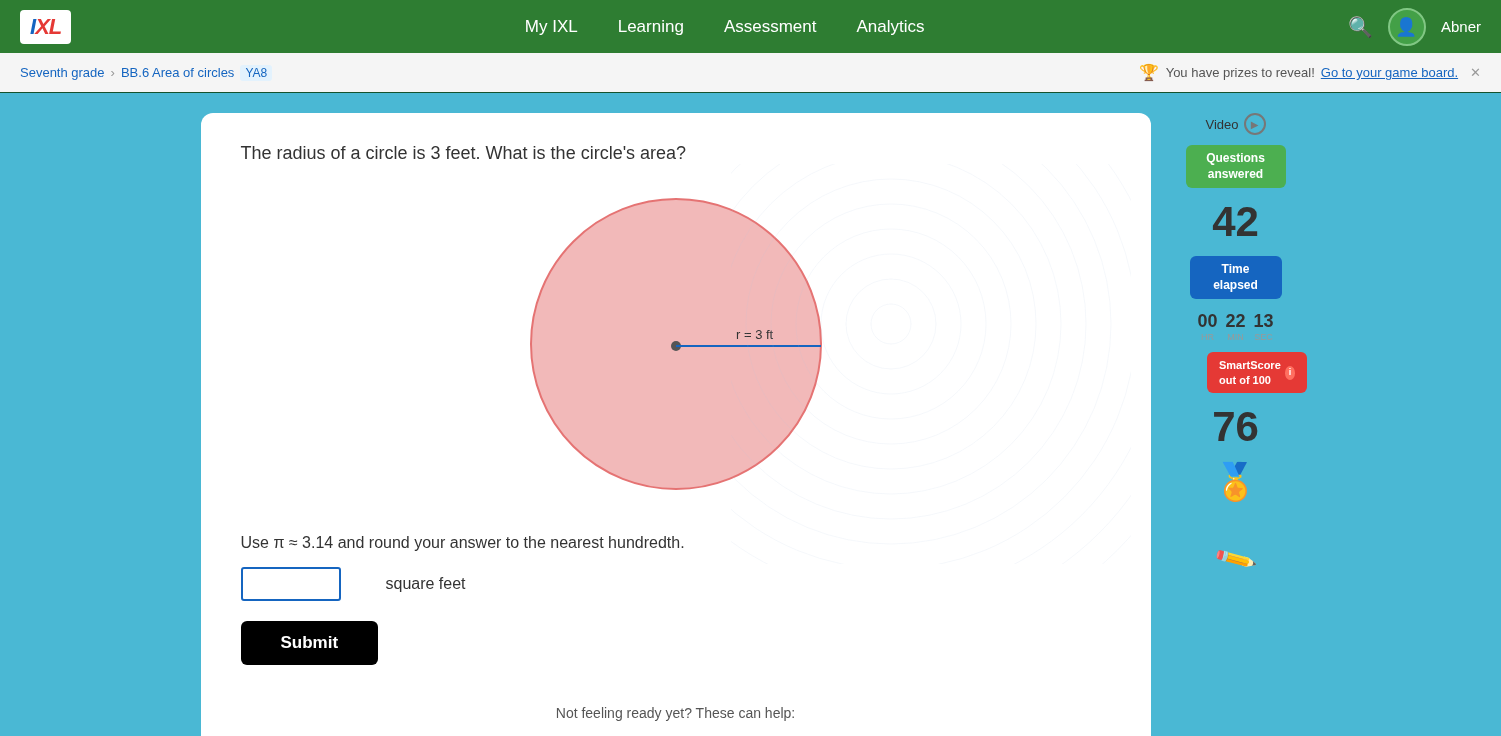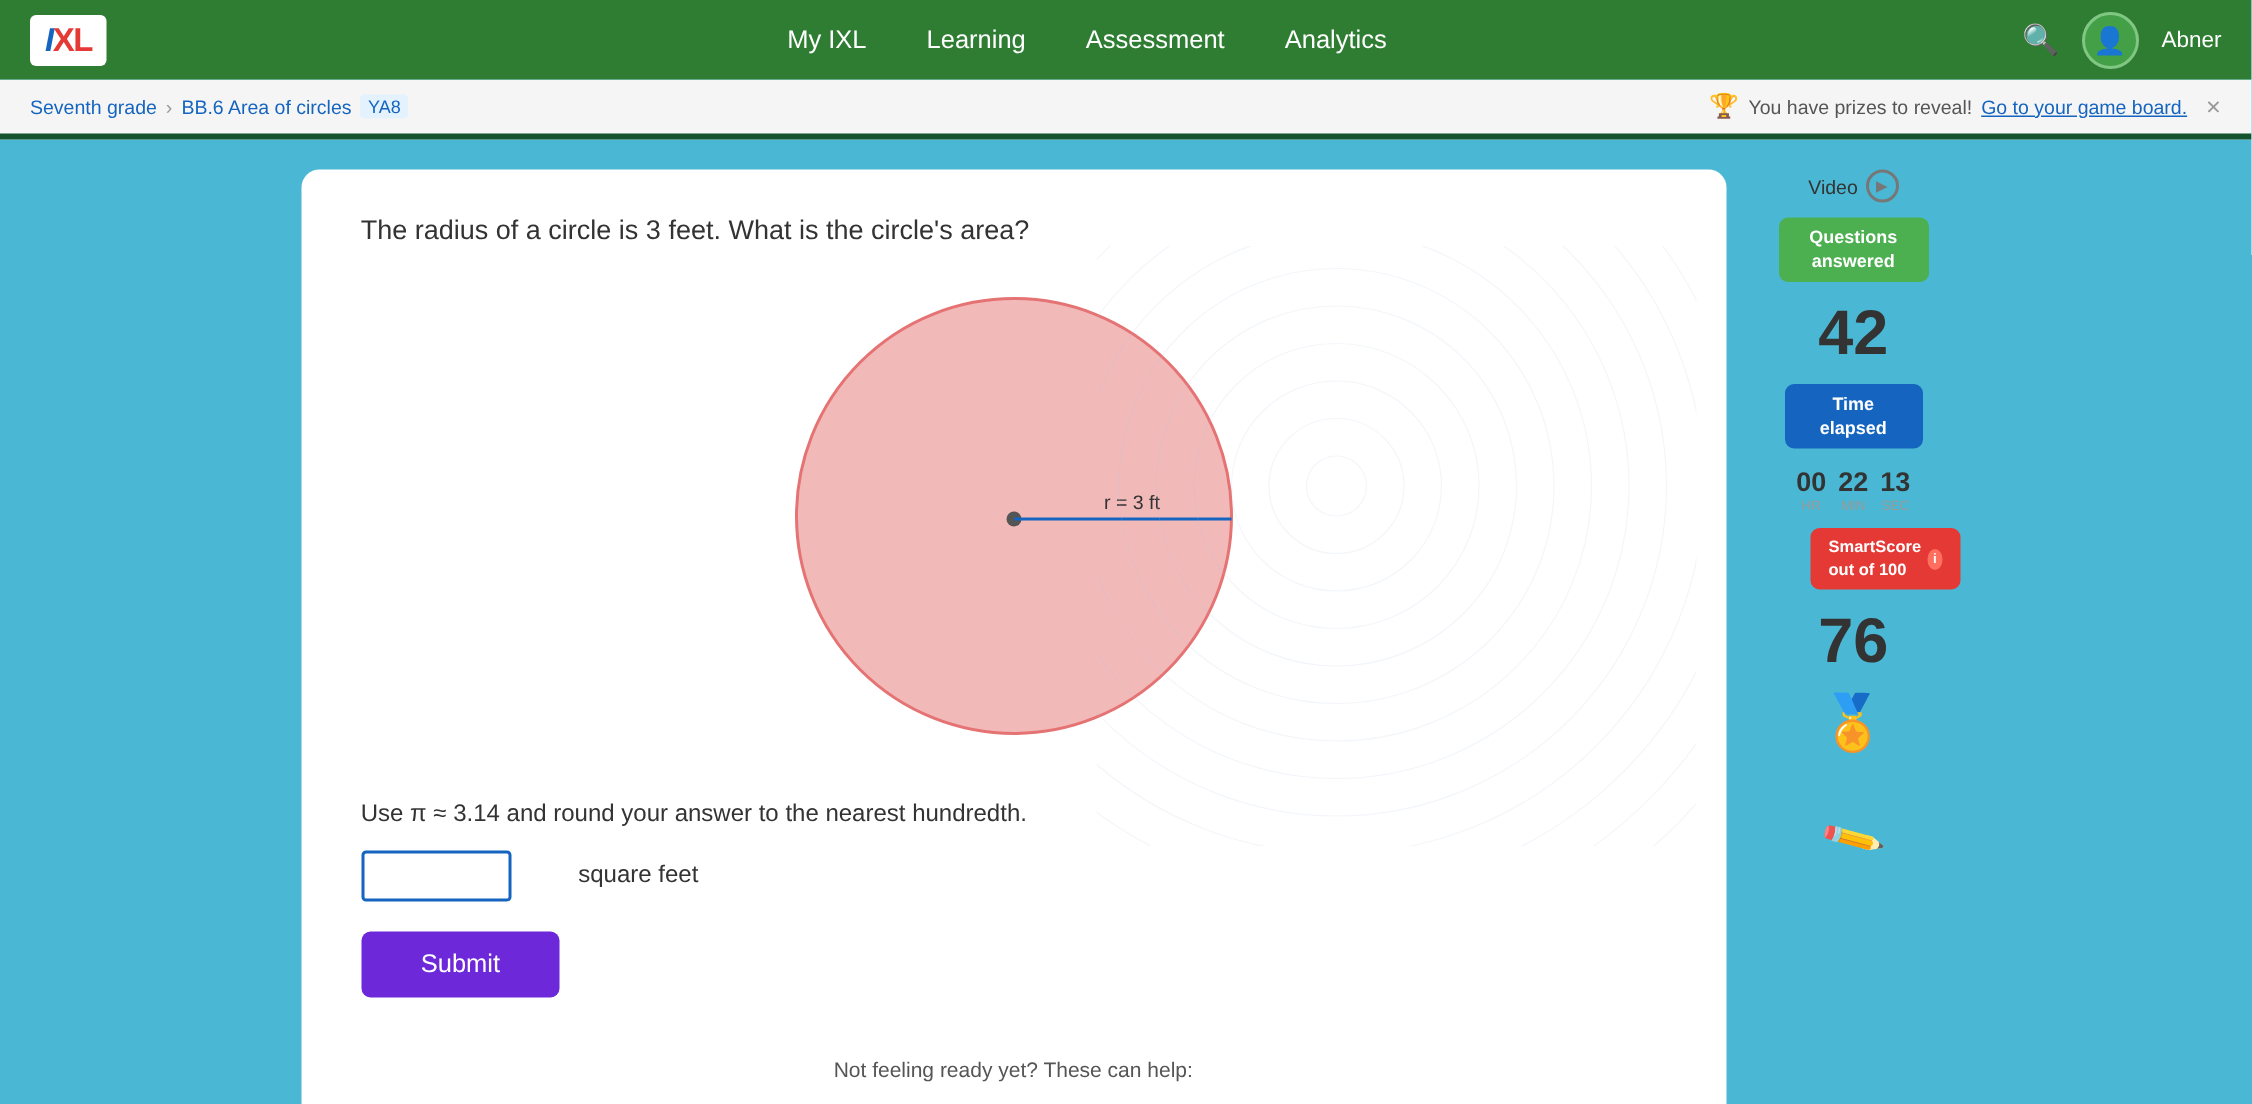--- a/index.html
+++ b/index.html
@@ -20,21 +20,21 @@
       font-weight: 900;
       font-size: 22px;
       padding: 4px 10px;
       border-radius: 4px;
       letter-spacing: -1px;
       margin-right: 30px;
       display: flex;
       align-items: center;
     }
     .nav-logo .i-letter { color: #1565c0; font-style: italic; }
-    .nav-logo .xl-letter { color: #e53935; }
+    .nav-logo .xl-letter { color: #e53935; font-style: italic; }
     .nav-links {
       display: flex;
       gap: 40px;
       flex: 1;
       justify-content: center;
       align-items: center;
     }
     .nav-link {
       color: white;
       font-size: 17px;
@@ -66,21 +66,21 @@
     .nav-user-icon { color: white; font-size: 18px; }
     .nav-user-label { color: white; font-size: 15px; }
 
     
     .breadcrumb-bar {
       background: #f5f5f5;
       height: 40px;
       display: flex;
       padding: 0 20px;
       justify-content: space-between;
-      border-bottom: 4px solid #14532d;
+      border-bottom: 1px solid #14532d;
     }
     .breadcrumb {
       display: flex;
       align-items: center;
       gap: 6px;
       font-size: 13px;
       color: #555;
     }
     .breadcrumb-sep { color: #999; }
     .breadcrumb-code { color: #1565c0; font-size: 12px; background: #e3f2fd; padding: 1px 5px; border-radius: 3px; }
@@ -155,27 +155,27 @@
       outline: none;
     }
     .answer-unit {
       font-size: 16px;
       color: #333;
       margin-left: 35px;
     }
 
     
     .submit-btn {
-      background: #6d28d9;
+      background: #000000;
       color: white;
       border: none;
       border-radius: 6px;
       padding: 12px 40px;
       font-size: 17px;
-      font-weight: normal;
+      font-weight: bold;
       cursor: pointer;
       margin-bottom: 20px;
     }
 
     
     .work-it-out {
       text-align: center;
       margin-top: 20px;
     }
     .work-it-out-link {

